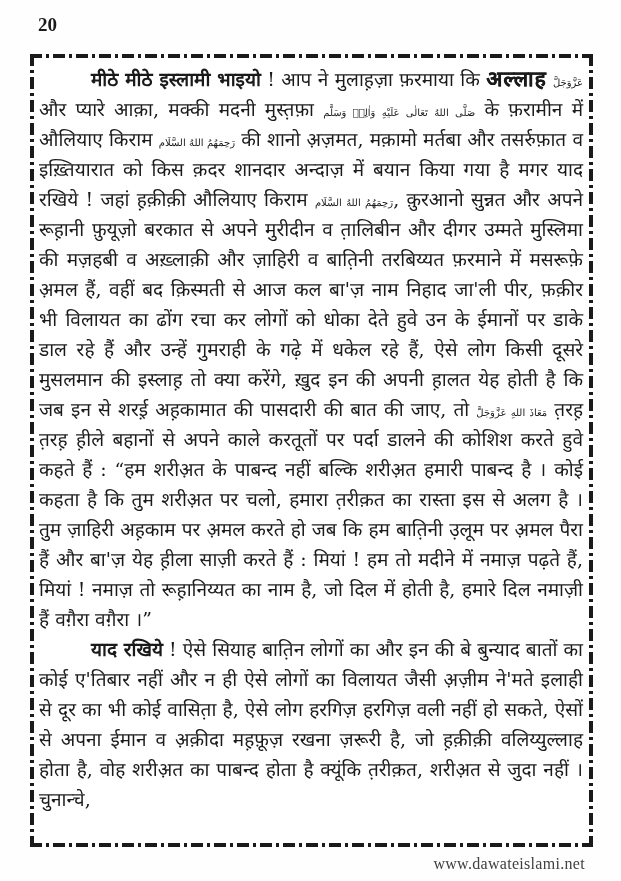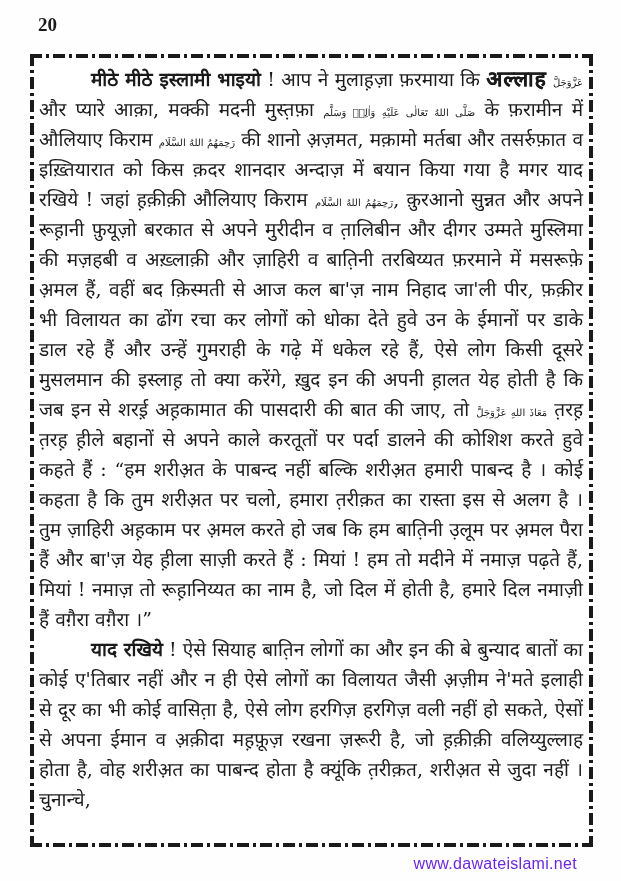--- a/index.html
+++ b/index.html
@@ -76,24 +76,24 @@
     text-shadow: 0.4px 0 0 #1a1a1a;
     margin-top: 12px;
   }
   .arabic {
     font-size: 10px;
     line-height: 1;
     white-space: nowrap;
   }
   .footer {
     position: absolute;
-    bottom: 8px; right: 44px;
-    font-family: Liberation Sans, sans-serif;
+    bottom: 8px; right: 36px;
+    font-family: Liberation Serif, serif;
     font-size: 16px;
-    color: #6d28d9;
+    color: #404040;
     letter-spacing: 0.3px;
   }
 </style>
 </head>
 <body>
 
 <div class="page">
 
   <div class="header">
     <span class="page-number">20</span>

